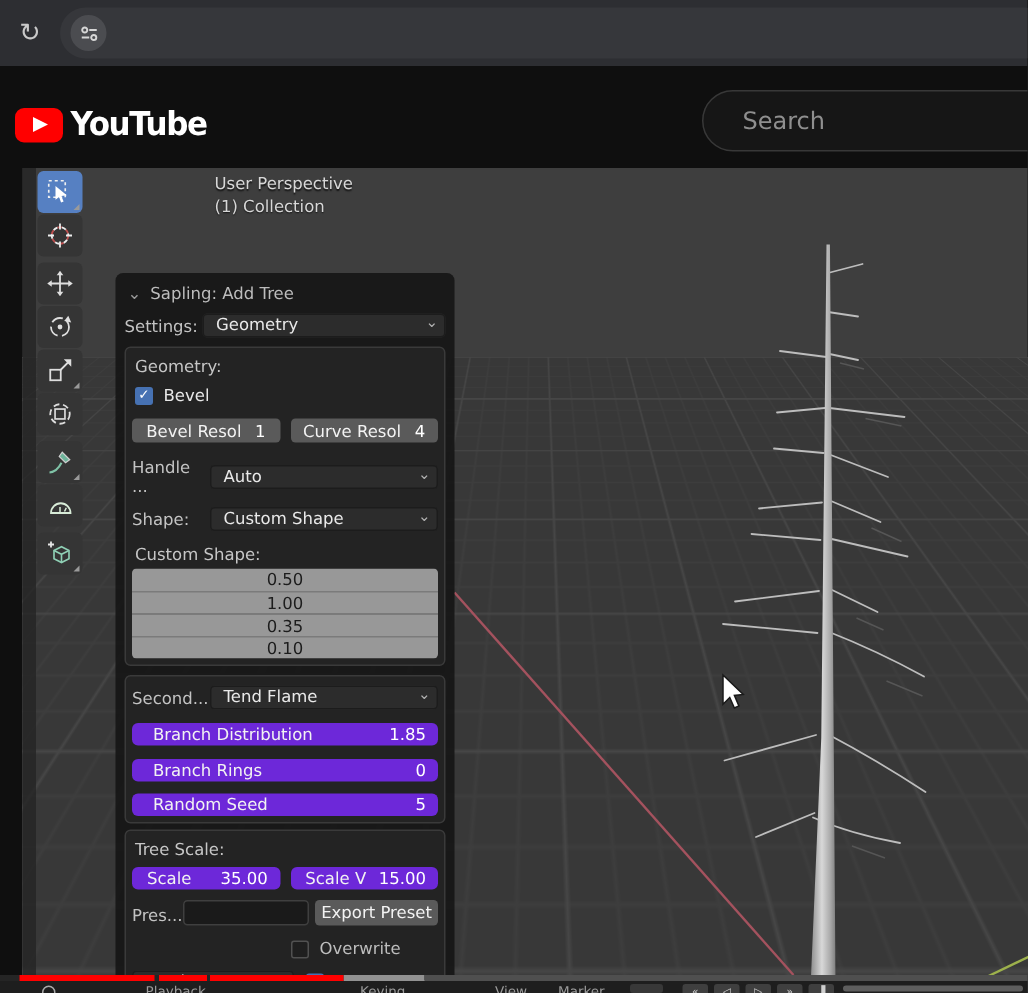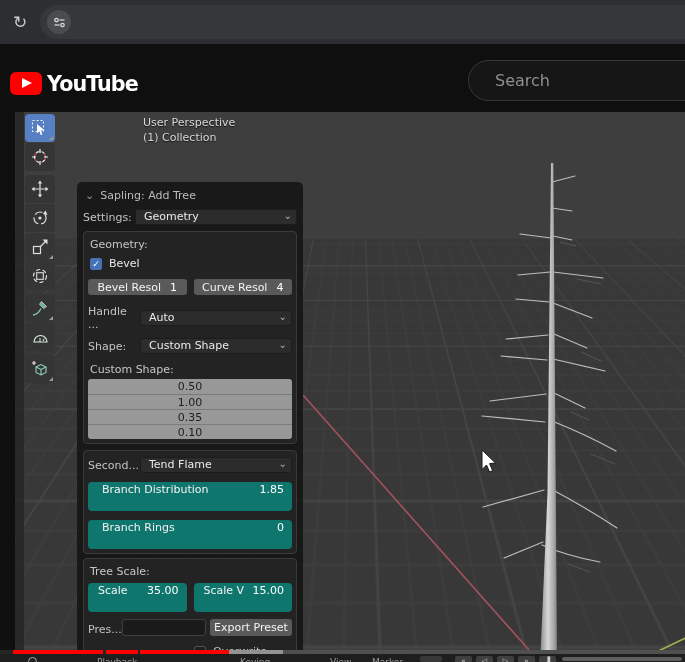--- a/index.html
+++ b/index.html
@@ -75,21 +75,21 @@
               margin-right:7px; flex:none; color:transparent; font-size:9px; line-height:10px; text-align:center; }
   .checkbox.checked { background:#4772b3; border-color:#4772b3; color:#fff; }
   .btn-row { display:flex; gap:7px; margin-top:9px; }
   .g-btn { flex:1; height:16px; background:#5a5a5a; border-radius:3px; color:#f3f3f3;
            display:flex; align-items:center; justify-content:center; gap:9px; }
   .g-btn .b-val { color:#fff; }
   .stack { margin-top:3px; border-radius:3px; overflow:hidden; }
   .stack-row { height:15px; background:#989898; color:#1d1d1d; text-align:center; line-height:15px;
                border-top:1px solid #7b7b7b; }
   .stack-row:first-child { border-top:none; }
-  .slider { height:29px; background:#0f766e; border-radius:4px; margin-top:9px; position:relative;
+  .slider { height:15px; background:#6d28d9; border-radius:4px; margin-top:9px; position:relative;
             color:#f2f2f2; line-height:15px; }
   .slider .s-label { position:absolute; left:14px; }
   .slider .s-val { position:absolute; right:8px; color:#fff; }
   .half-row { display:flex; gap:7px; margin-top:5px; }
   .preset-row { display:flex; align-items:flex-end; gap:4px; margin-top:7px; }
   .text-field { width:84px; height:17px; background:#1a1a1a; border:1px solid #3f3f3f; border-radius:3px;
                 color:#ddd; font-size:11px; padding:0 4px; outline:none; font-family:inherit; flex:none; }
   .export-btn { flex:1; height:17px; background:#5a5a5a; border-radius:3px; color:#f3f3f3;
                 text-align:center; line-height:17px; }
   .overwrite-row { display:flex; align-items:center; margin-top:9px; padding-left:106px; }
@@ -316,20 +316,24 @@
         </div>
       </div>
       <div class="slider">
         <span class="s-label">Branch Distribution</span>
         <span class="s-val">1.85</span>
       </div>
       <div class="slider">
         <span class="s-label">Branch Rings</span>
         <span class="s-val">0</span>
       </div>
+      <div class="slider" style="margin-top:8px;">
+        <span class="s-label">Random Seed</span>
+        <span class="s-val">5</span>
+      </div>
     </div>
 
     <div class="p-box" style="margin-top:4px;">
       <div class="sec-label">Tree Scale:</div>
       <div class="half-row">
         <div class="slider" style="margin-top:0; flex:1;">
           <span class="s-label" style="left:10px;">Scale</span>
           <span class="s-val">35.00</span>
         </div>
         <div class="slider" style="margin-top:0; flex:1;">

